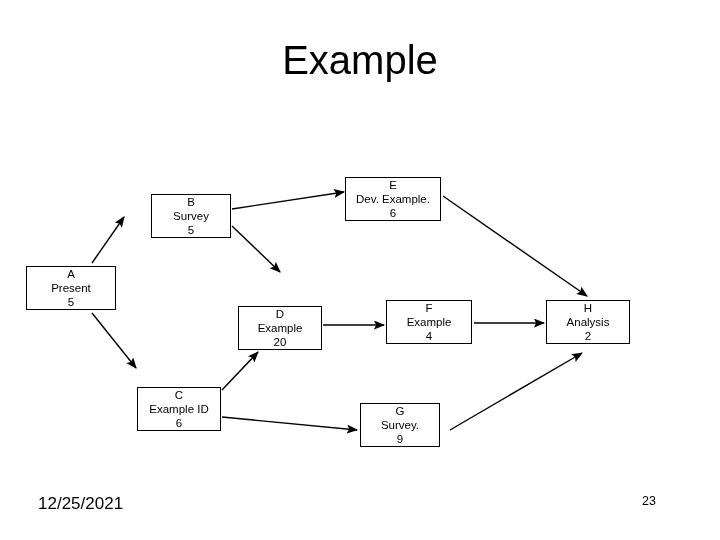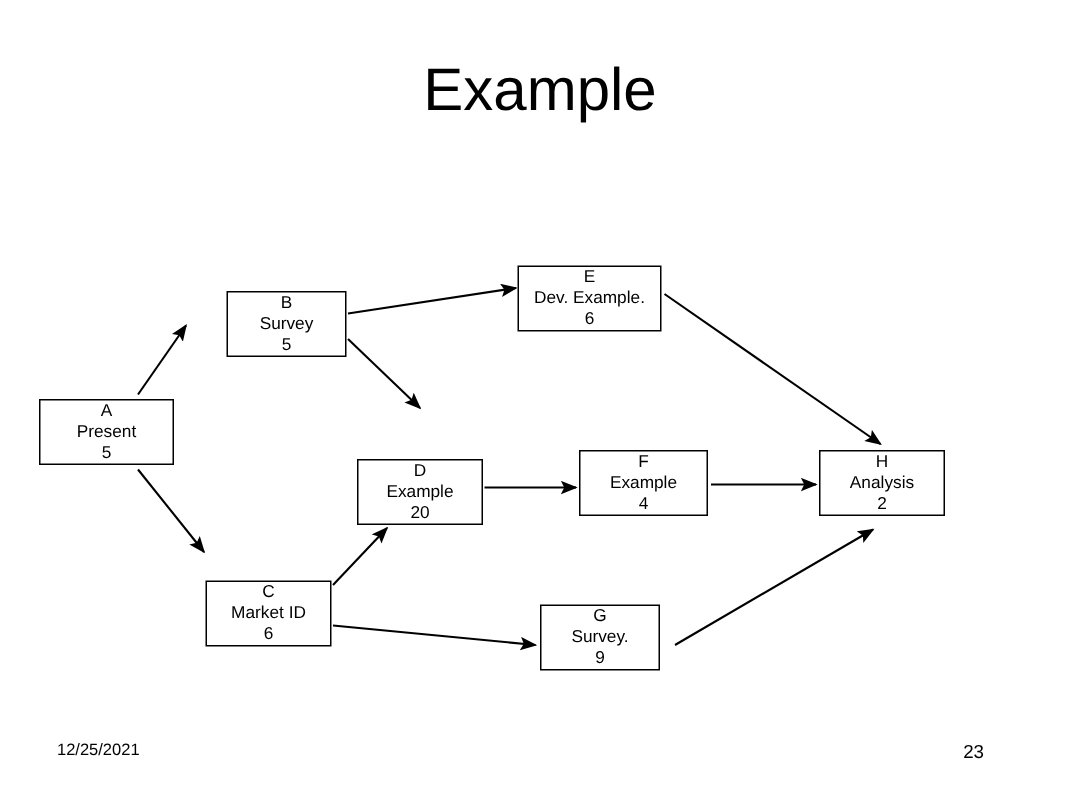--- a/index.html
+++ b/index.html
@@ -51,21 +51,21 @@
     position: absolute;
     left: 0; top: 0;
     width: 720px;
     height: 540px;
     pointer-events: none;
   }
   #footer-date {
     position: absolute;
     left: 38px;
     top: 494px;
-    font-size: 11px;
+    font-size: 17px;
   }
   #footer-page {
     position: absolute;
     right: 36px;
     top: 494px;
     font-size: 12.5px;
     text-align: right;
   }
 </style>
 </head>
@@ -101,21 +101,21 @@
         <span class="ln">Present</span>
         <span class="ln">5</span>
       </div>
       <div class="node" style="left: 151px; top: 194px; width: 80px; height: 44px;">
         <span class="ln">B</span>
         <span class="ln">Survey</span>
         <span class="ln">5</span>
       </div>
       <div class="node" style="left: 137px; top: 387px; width: 84px; height: 44px;">
         <span class="ln">C</span>
-        <span class="ln">Market ID</span>
+        <span class="ln">Example ID</span>
         <span class="ln">6</span>
       </div>
       <div class="node" style="left: 238px; top: 306px; width: 84px; height: 44px;">
         <span class="ln">D</span>
         <span class="ln">Example</span>
         <span class="ln">20</span>
       </div>
       <div class="node" style="left: 345px; top: 177px; width: 96px; height: 44px;">
         <span class="ln">E</span>
         <span class="ln">Dev. Example.</span>

